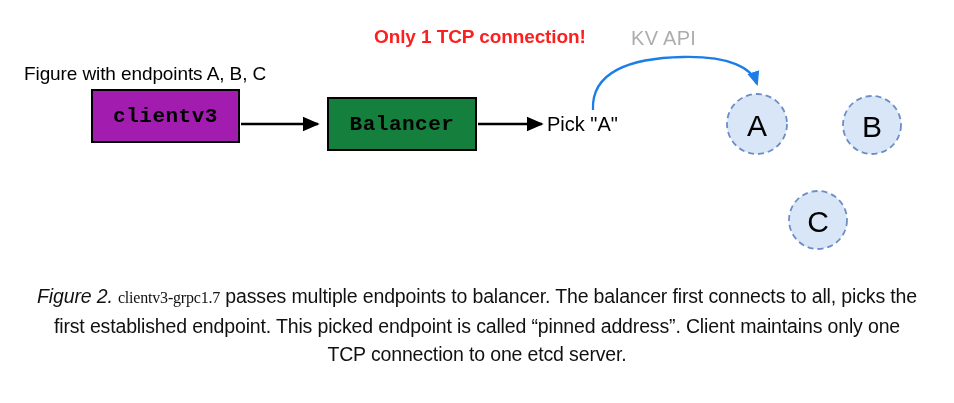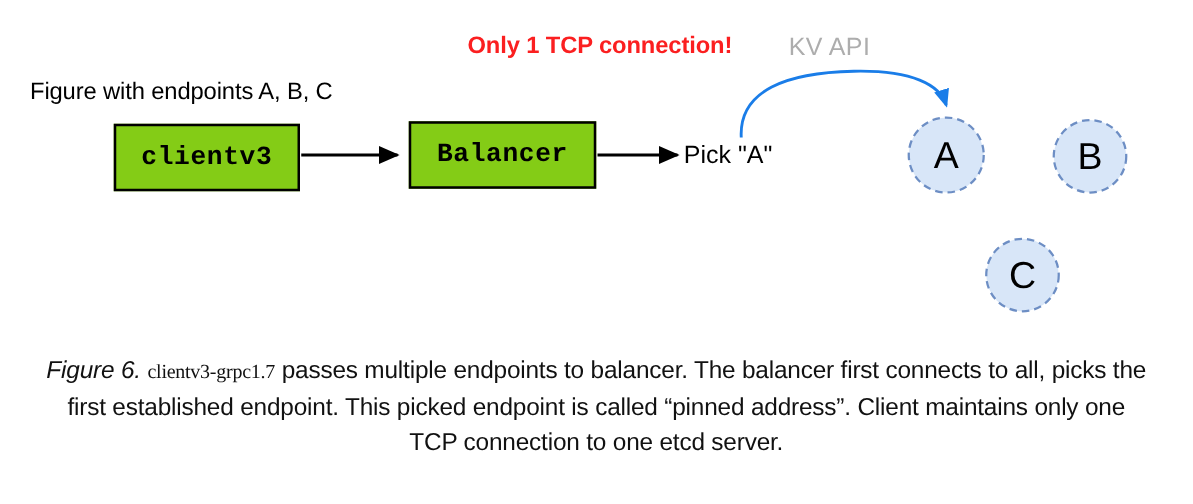--- a/index.html
+++ b/index.html
@@ -75,32 +75,32 @@
     align-items: center;
     justify-content: center;
     font-family: "Liberation Mono", "DejaVu Sans Mono", monospace;
     font-weight: bold;
     font-size: 21px;
     letter-spacing: 0.5px;
     color: #000;
   }
   .box-clientv3 {
     left: 91px;
-    top: 99px;
+    top: 89px;
     width: 149px;
     height: 54px;
-    background: #84cc16;
+    background: #a21caf;
     border: 2px solid #000000;
   }
   .box-balancer {
     left: 327px;
     top: 97px;
     width: 150px;
     height: 54px;
-    background: #84cc16;
+    background: #15803d;
     border: 2px solid #000000;
   }
 
   
   .overlay {
     position: absolute;
     left: 0; top: 0;
     width: 954px;
     height: 272px;
     pointer-events: none;
@@ -181,16 +181,16 @@
       </g>
 
       <g>
         <circle cx="818" cy="220" r="29" fill="#d8e6f8" stroke="#6d8ec4" stroke-width="1.8" stroke-dasharray="6 4"></circle>
         <text class="circle-letter" x="818" y="221">C</text>
       </g>
     </svg>
   </div>
 
   <div class="caption">
-    <span class="fig-num">Figure 6.</span><span> </span><span class="mono">clientv3-grpc1.7</span><span> passes multiple endpoints to balancer. The balancer first connects to all, picks the first established endpoint. This picked endpoint is called “pinned address”. Client maintains only one TCP connection to one etcd server.</span>
+    <span class="fig-num">Figure 2.</span><span> </span><span class="mono">clientv3-grpc1.7</span><span> passes multiple endpoints to balancer. The balancer first connects to all, picks the first established endpoint. This picked endpoint is called “pinned address”. Client maintains only one TCP connection to one etcd server.</span>
   </div>
 
 </div>
 
 </body></html>

